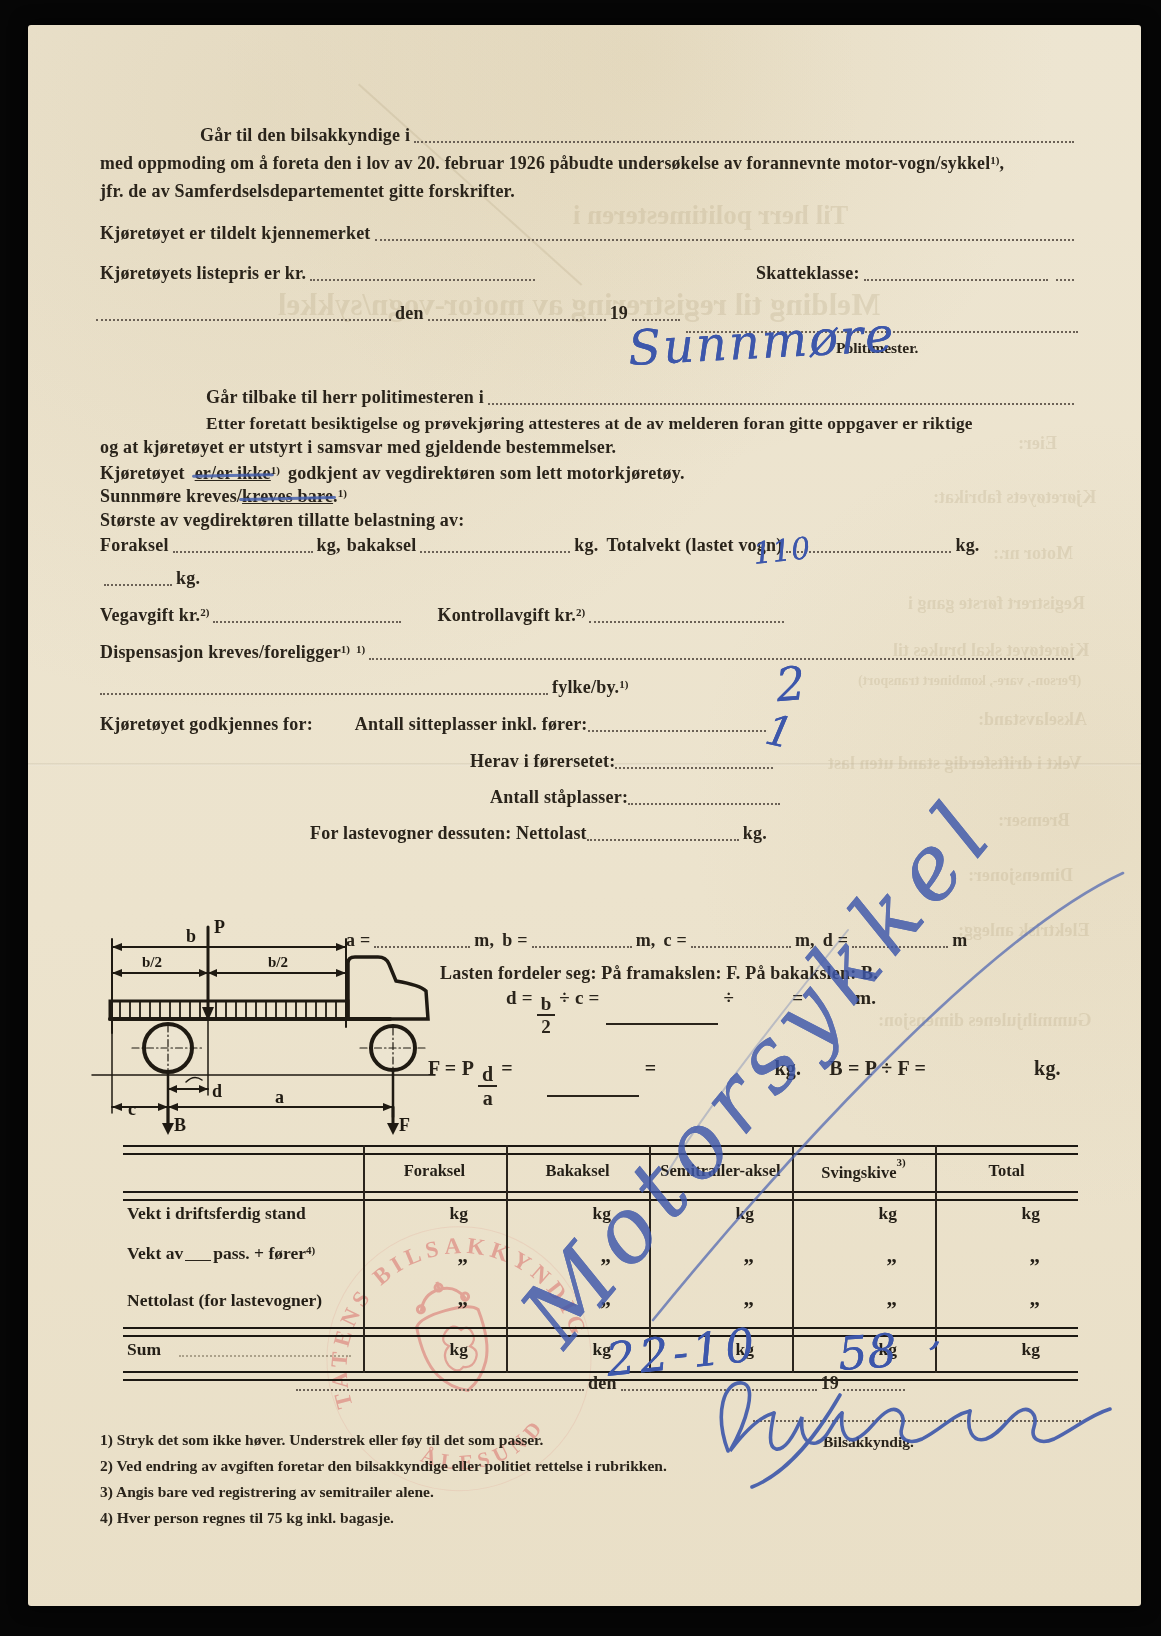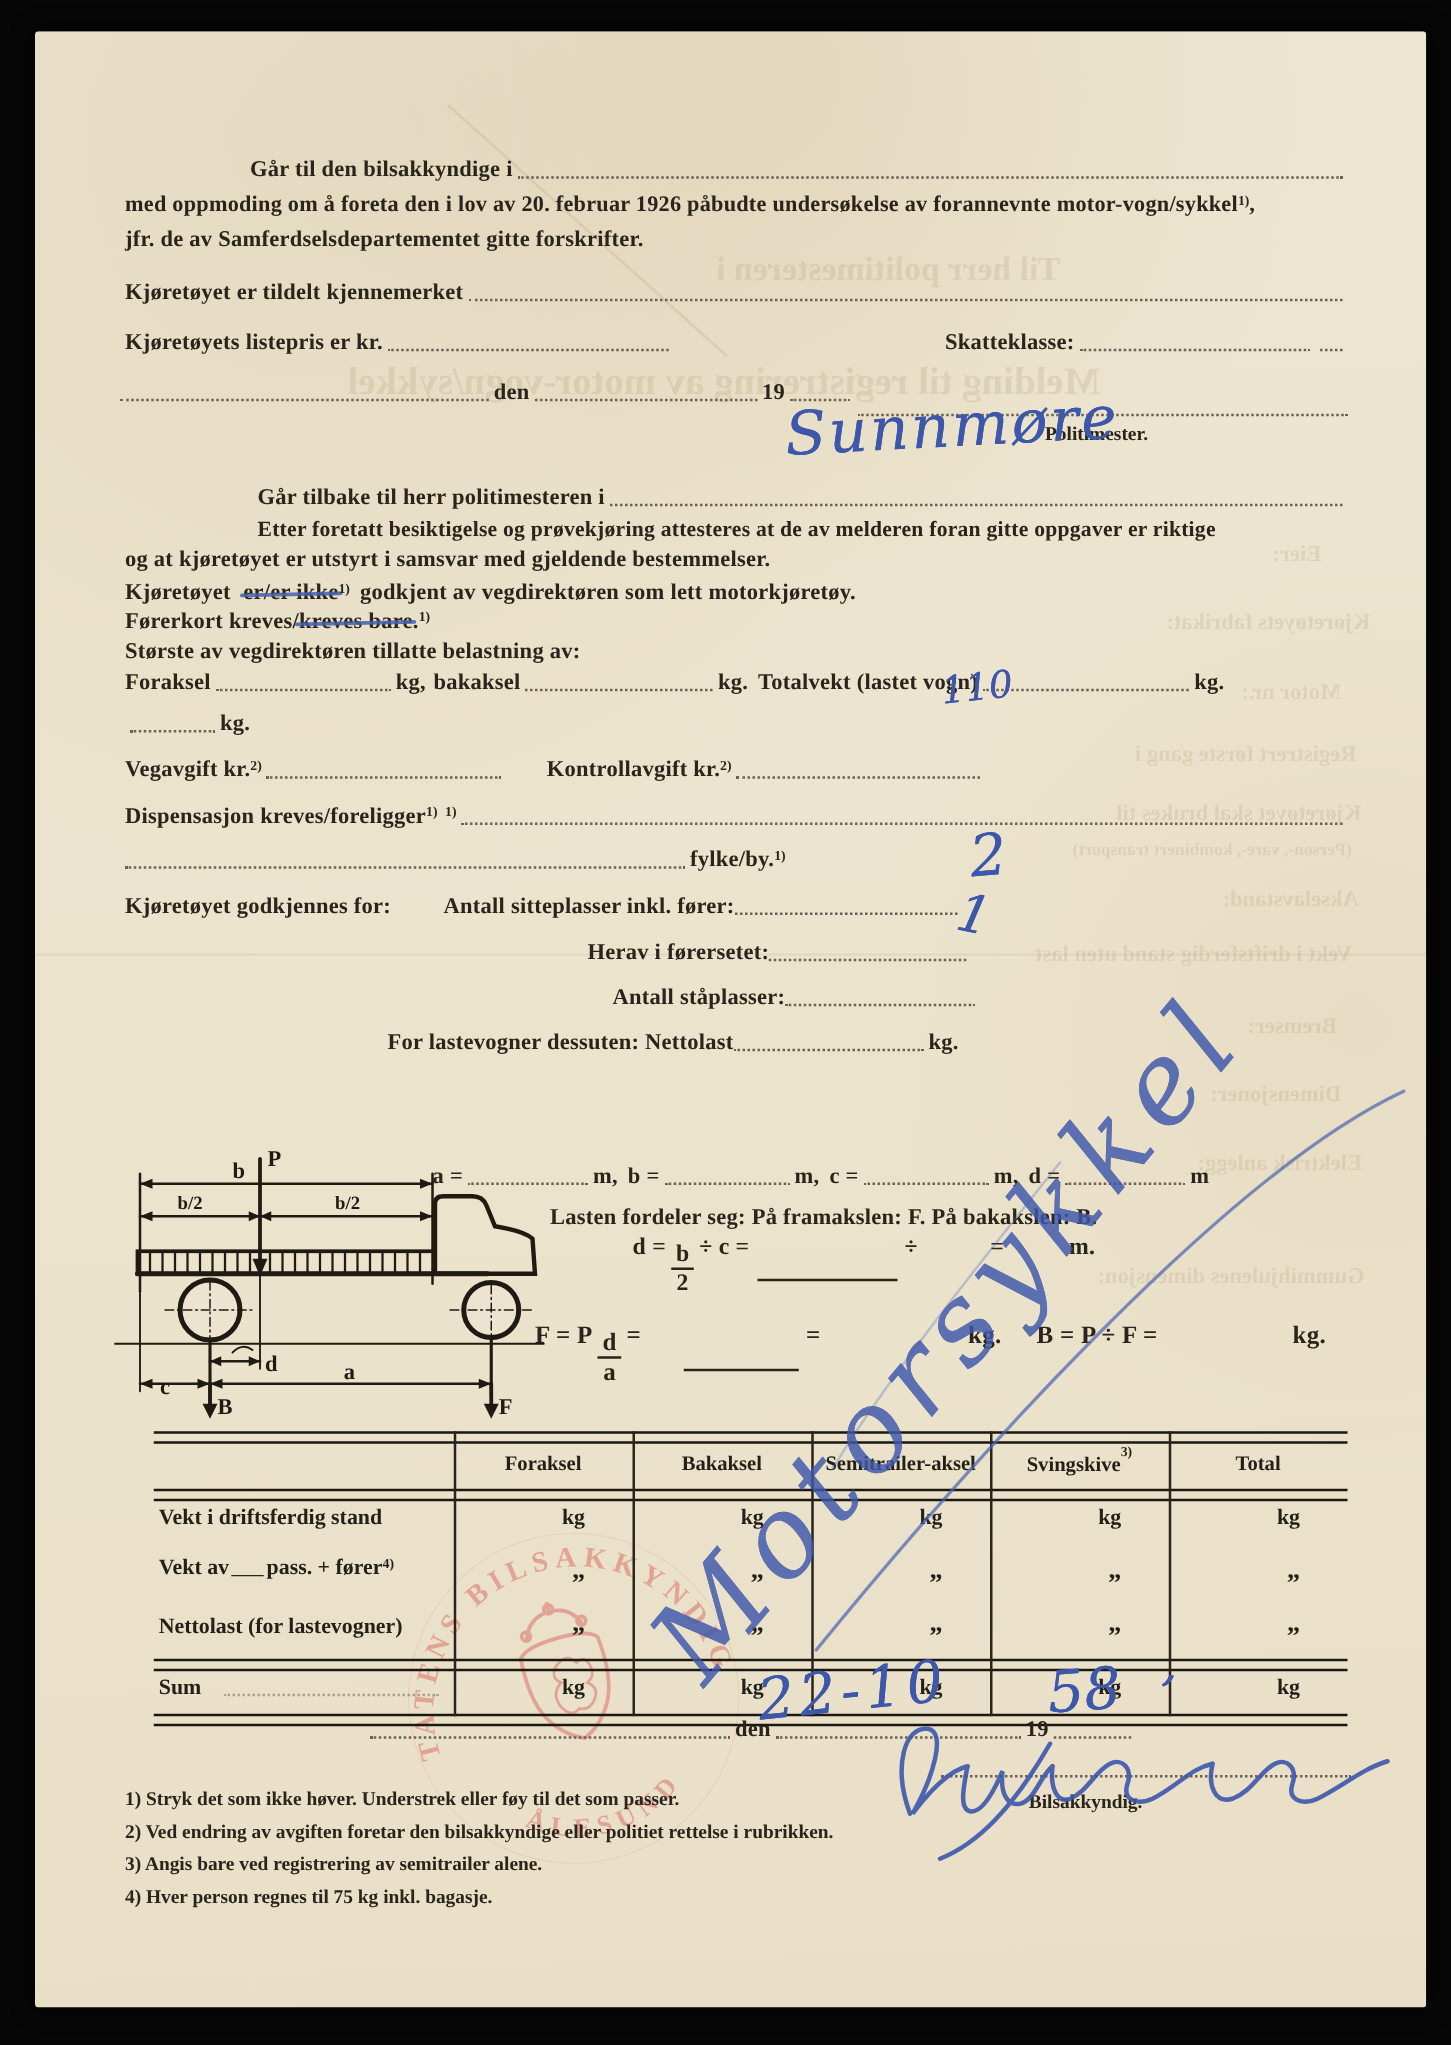--- a/index.html
+++ b/index.html
@@ -19,21 +19,21 @@
   .row{position:absolute;display:flex;align-items:baseline;white-space:nowrap;
        font-weight:700;color:#2a241b;font-size:18px;z-index:3;}
   .row .txt{letter-spacing:.2px;}
   .fs17{font-size:17.3px;}
   .dl{border-bottom:2px dotted #6b6156;align-self:flex-end;margin:0 4px 3px 4px;height:2px;}
   .dl.fill{flex:1;}
   .sl{border-bottom:2px solid #2a241b;align-self:flex-end;margin:0 6px 5px 6px;height:2px;}
   .sp{display:inline-block;}
   sup{font-size:11px;position:relative;top:-5px;font-weight:700;}
   .blank-ul{display:inline-block;border-bottom:1.5px solid #2a241b;width:26px;height:2px;align-self:flex-end;margin:0 2px 3px 2px;}
-  .bstrike{position:relative;}
+  .bstrike{position:relative;text-decoration:underline;}
   .bstrike::after{content:'';position:absolute;left:-3px;right:-3px;top:54%;height:3px;
                   background:#4560ae;opacity:.85;transform:rotate(-1.2deg);border-radius:2px;}
   .heading{position:absolute;left:0;right:0;text-align:center;font-style:italic;font-weight:700;
            font-size:23px;color:#2a241b;letter-spacing:.5px;z-index:3;}
   .frac{display:inline-flex;flex-direction:column;align-items:center;line-height:1;margin:0 4px;
         transform:translateY(6px);}
   .frac .fn{border-bottom:2px solid #2a241b;padding:0 4px 1px 4px;}
   .frac .fd{padding-top:1px;}
   
   .tbl{position:absolute;left:95px;top:1120px;width:955px;height:232px;z-index:3;
@@ -129,21 +129,21 @@
     </div>
     <div class="row" style="left:72px;top:438px;">
       <span class="txt">Kjøretøyet</span>
       <span class="sp" style="width:10px;"></span>
       <span class="txt bstrike">er/er ikke</span>
         <sup>1)</sup>
       <span class="sp" style="width:8px;"></span>
       <span class="txt">godkjent av vegdirektøren som lett motorkjøretøy.</span>
     </div>
     <div class="row" style="left:72px;top:461px;">
-      <span class="txt">Førerkort kreves/</span>
+      <span class="txt">Sunnmøre kreves/</span>
         <span class="txt bstrike">kreves bare</span>
         <span class="txt">.</span>
         <sup>1)</sup>
     </div>
     <div class="row" style="left:72px;top:485px;">
       <span class="txt">Største av vegdirektøren tillatte belastning av:</span>
     </div>
     <div class="row" style="left:72px;top:510px;width:978px;">
       <span class="txt">Foraksel</span>
       <span class="dl" style="width:140px;"></span>

